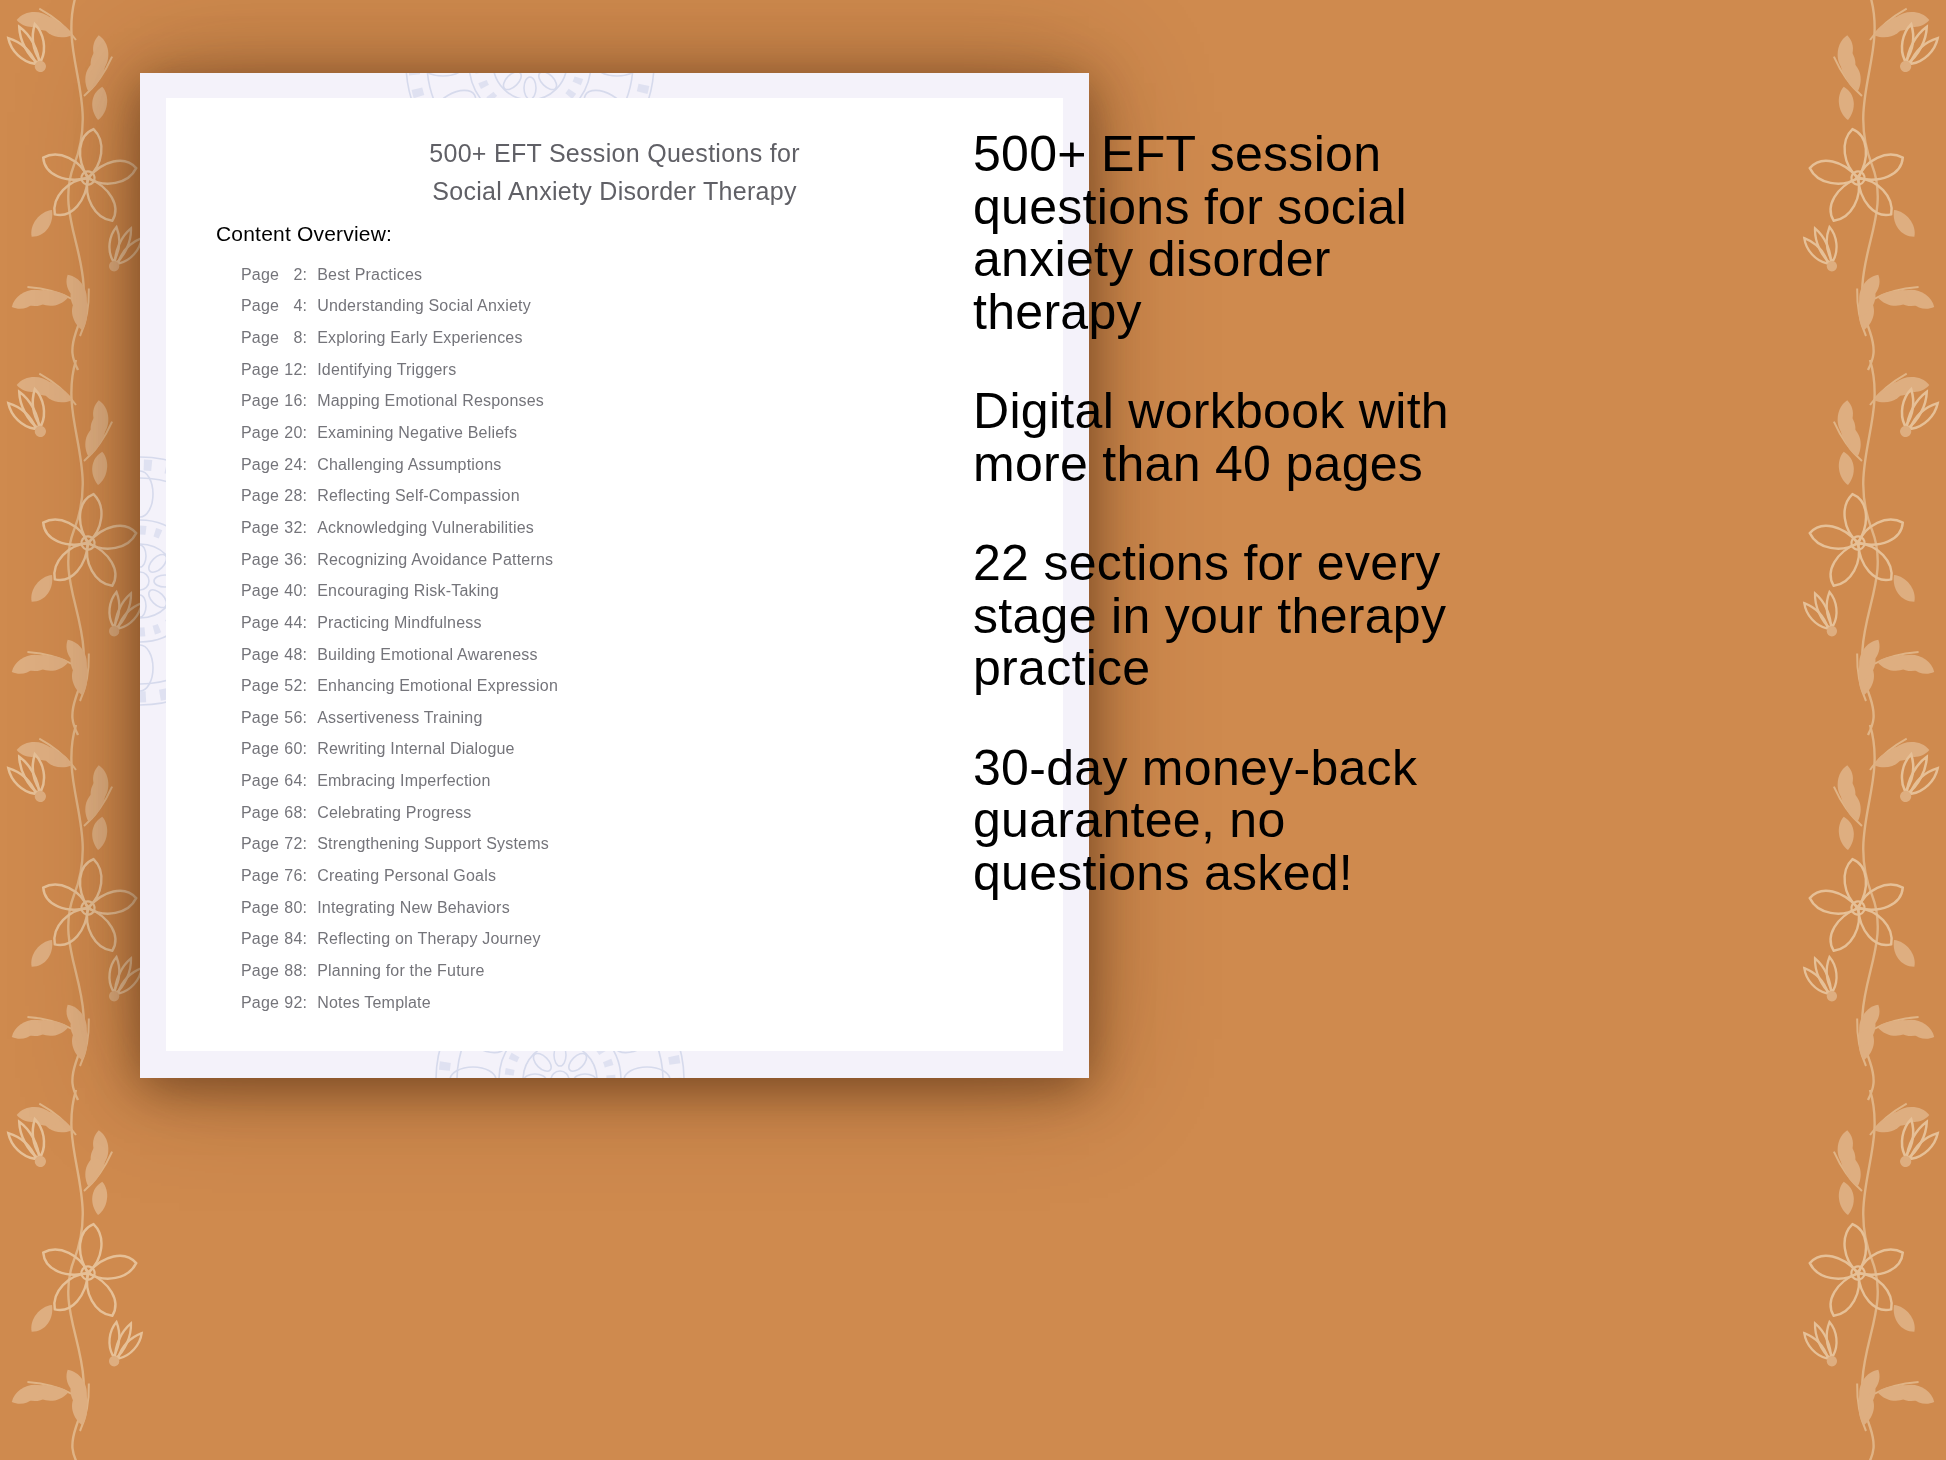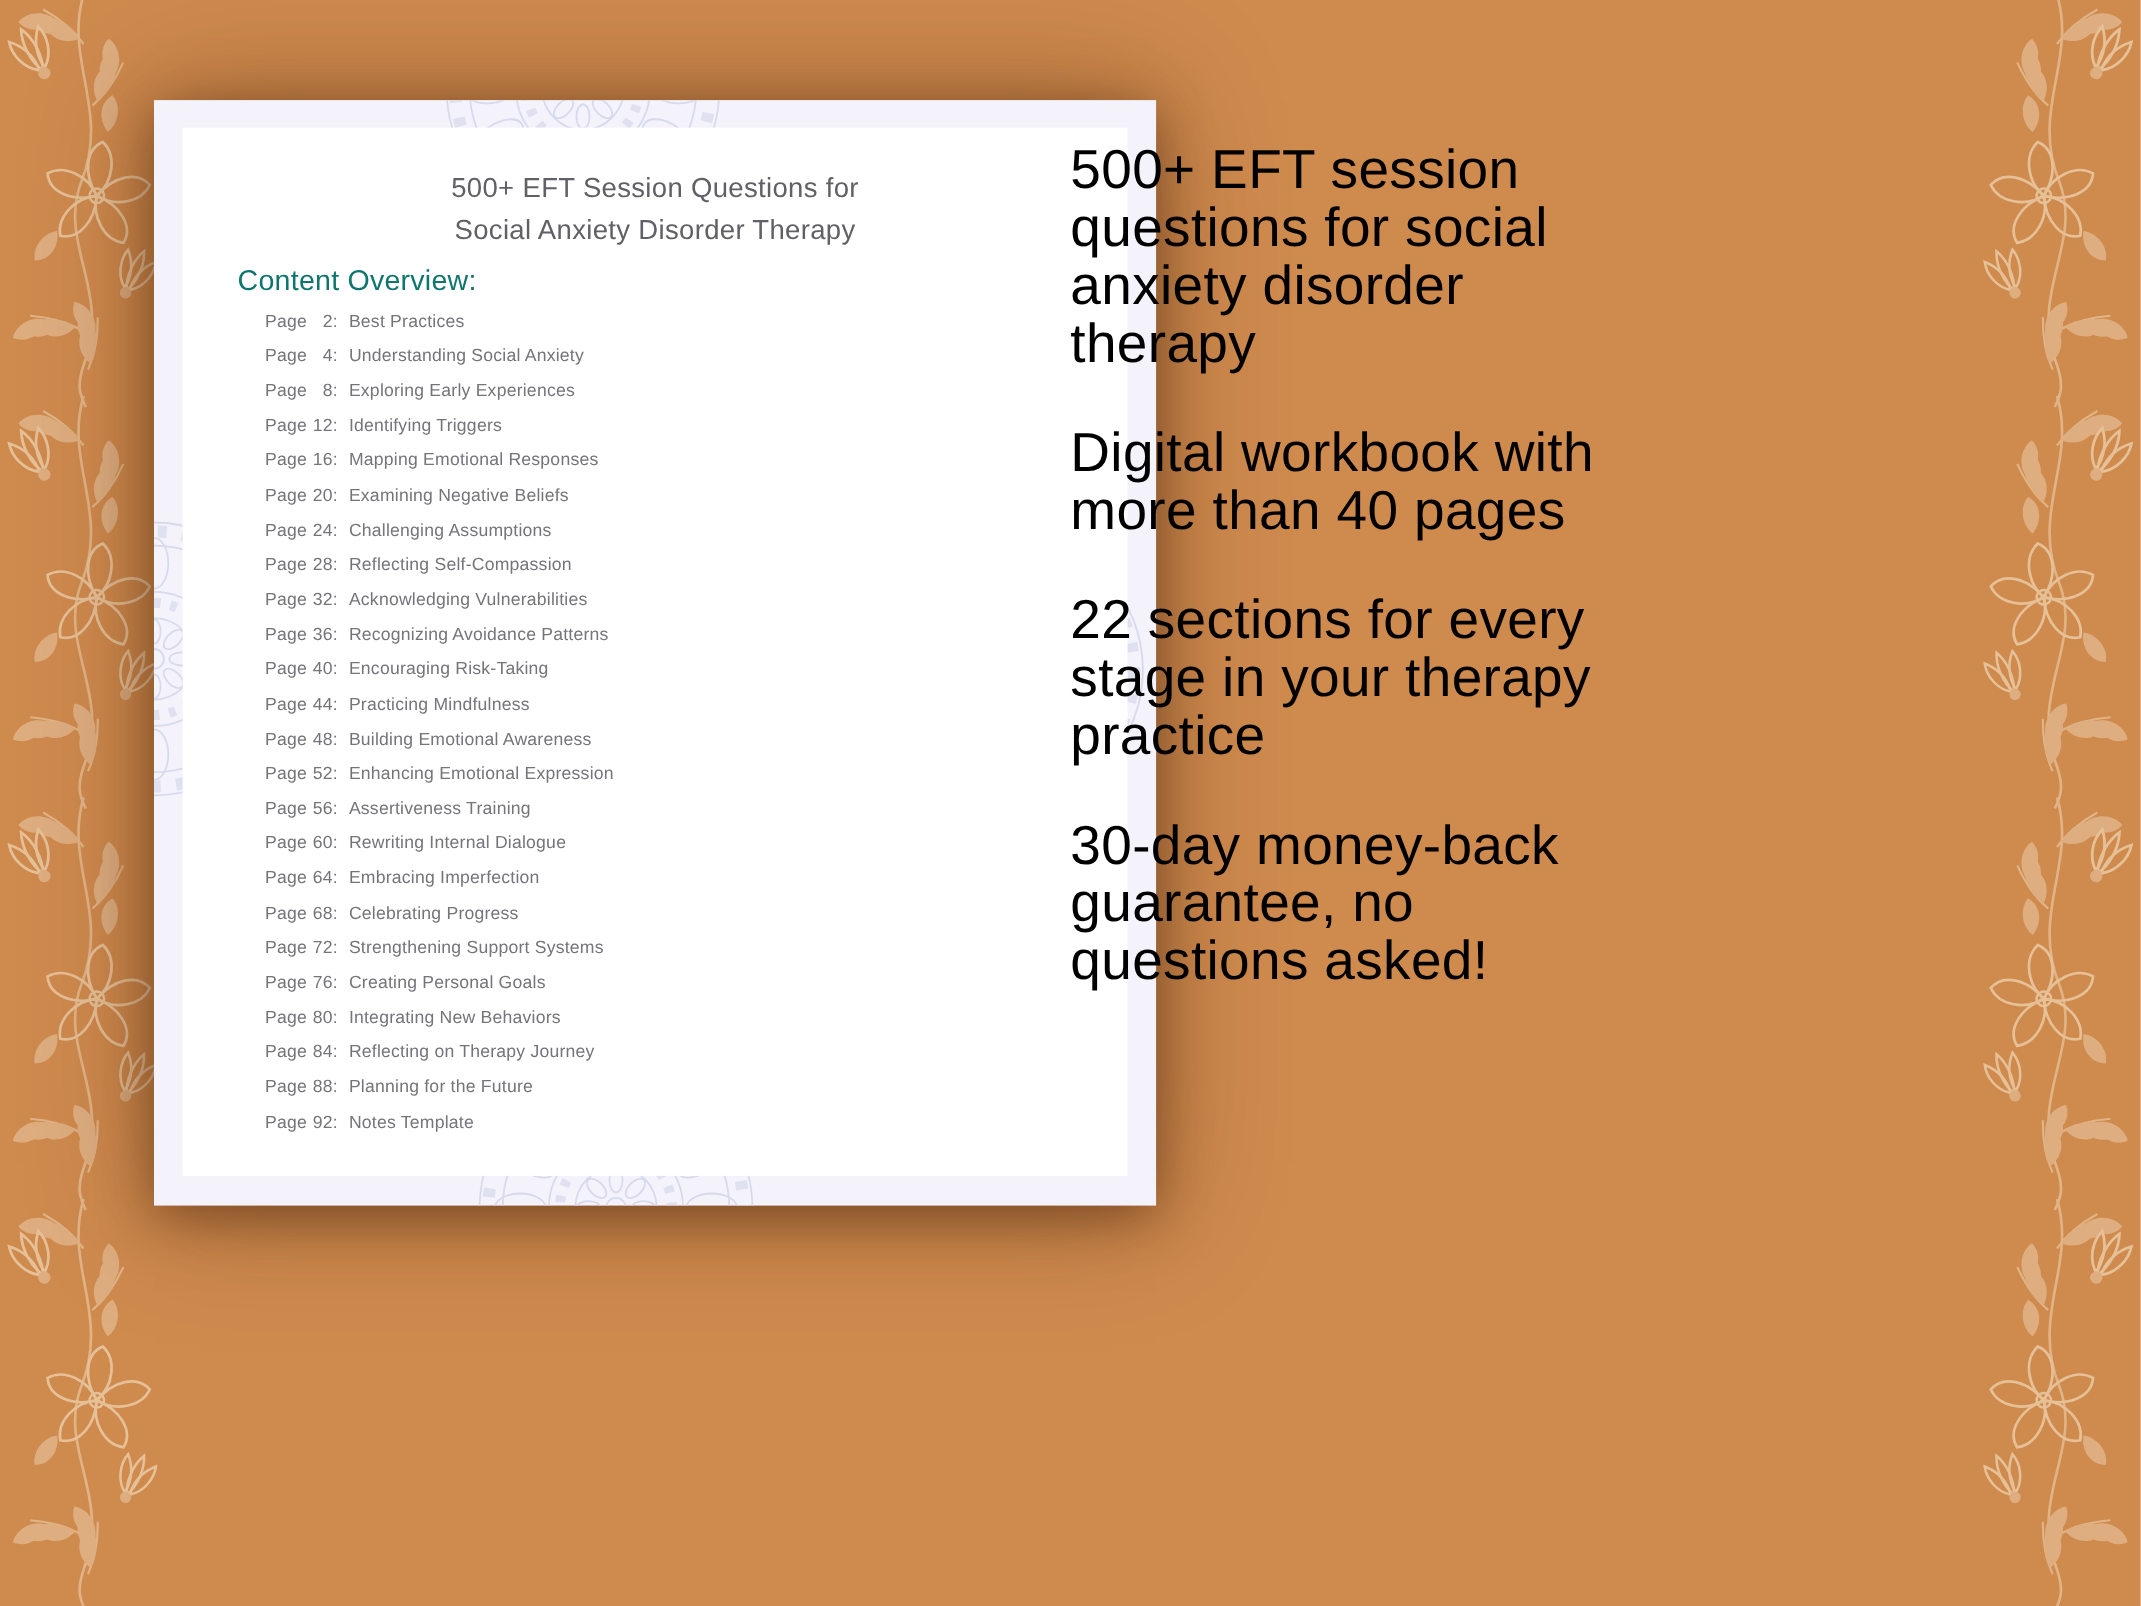--- a/index.html
+++ b/index.html
@@ -5,32 +5,32 @@
   html,body{margin:0;padding:0;}
   .canvas{position:relative;width:1946px;height:1460px;background:#cf8a4e;overflow:hidden;
           font-family:"Liberation Sans", sans-serif;}
 
   
   .vine{position:absolute;top:0;height:1460px;width:150px;pointer-events:none;}
   .vine-left{left:0;}
   .vine-right{right:0;transform:scaleX(-1);}
 
   
-  .sheet{position:absolute;left:140px;top:91px;width:911px;height:1005px;background:#f4f2fa;
-         overflow:hidden;box-shadow:0 10px 45px rgba(66,32,8,.5), 0 0 110px rgba(66,32,8,.35);}
+  .sheet{position:absolute;left:140px;top:73px;width:911px;height:1005px;background:#f4f2fa;
+         overflow:hidden;box-shadow:0 10px 45px rgba(66,32,8,.5), 0 0 110px rgba(66,32,8,.35);padding-left:38px;}
   .mandala{position:absolute;}
   .m-top{left:250px;top:-150px;}
   .m-left{left:-140px;top:368px;}
   .m-right{left:635px;top:378px;}
   .m-bottom{left:280px;top:867px;}
 
   .panel{position:absolute;left:26px;top:25px;right:26px;bottom:27px;background:#ffffff;}
   .doc-title{position:absolute;top:36px;left:0;right:0;text-align:center;font-size:25px;
              line-height:38px;color:#606066;letter-spacing:.3px;white-space:pre-line;}
-  .overview{position:absolute;top:124px;left:50px;font-size:26px;color:#0f766e;letter-spacing:.2px;}
+  .overview{position:absolute;top:124px;left:50px;font-size:21px;color:#000000;letter-spacing:.2px;}
   .toc{position:absolute;top:161px;left:75px;display:flex;flex-direction:column;}
   .toc-row{display:flex;height:31.65px;align-items:center;font-size:16px;color:#74747a;letter-spacing:.2px;}
   .toc-num{width:28px;text-align:right;white-space:pre;}
   .toc-title{margin-left:10px;white-space:pre;text-align:center;}
 
   
   .marketing{position:absolute;left:973px;top:128px;width:520px;}
   .benefit{font-size:50px;line-height:52.5px;color:#000000;letter-spacing:.3px;
            white-space:pre-line;margin-bottom:47px;}
 </style>

